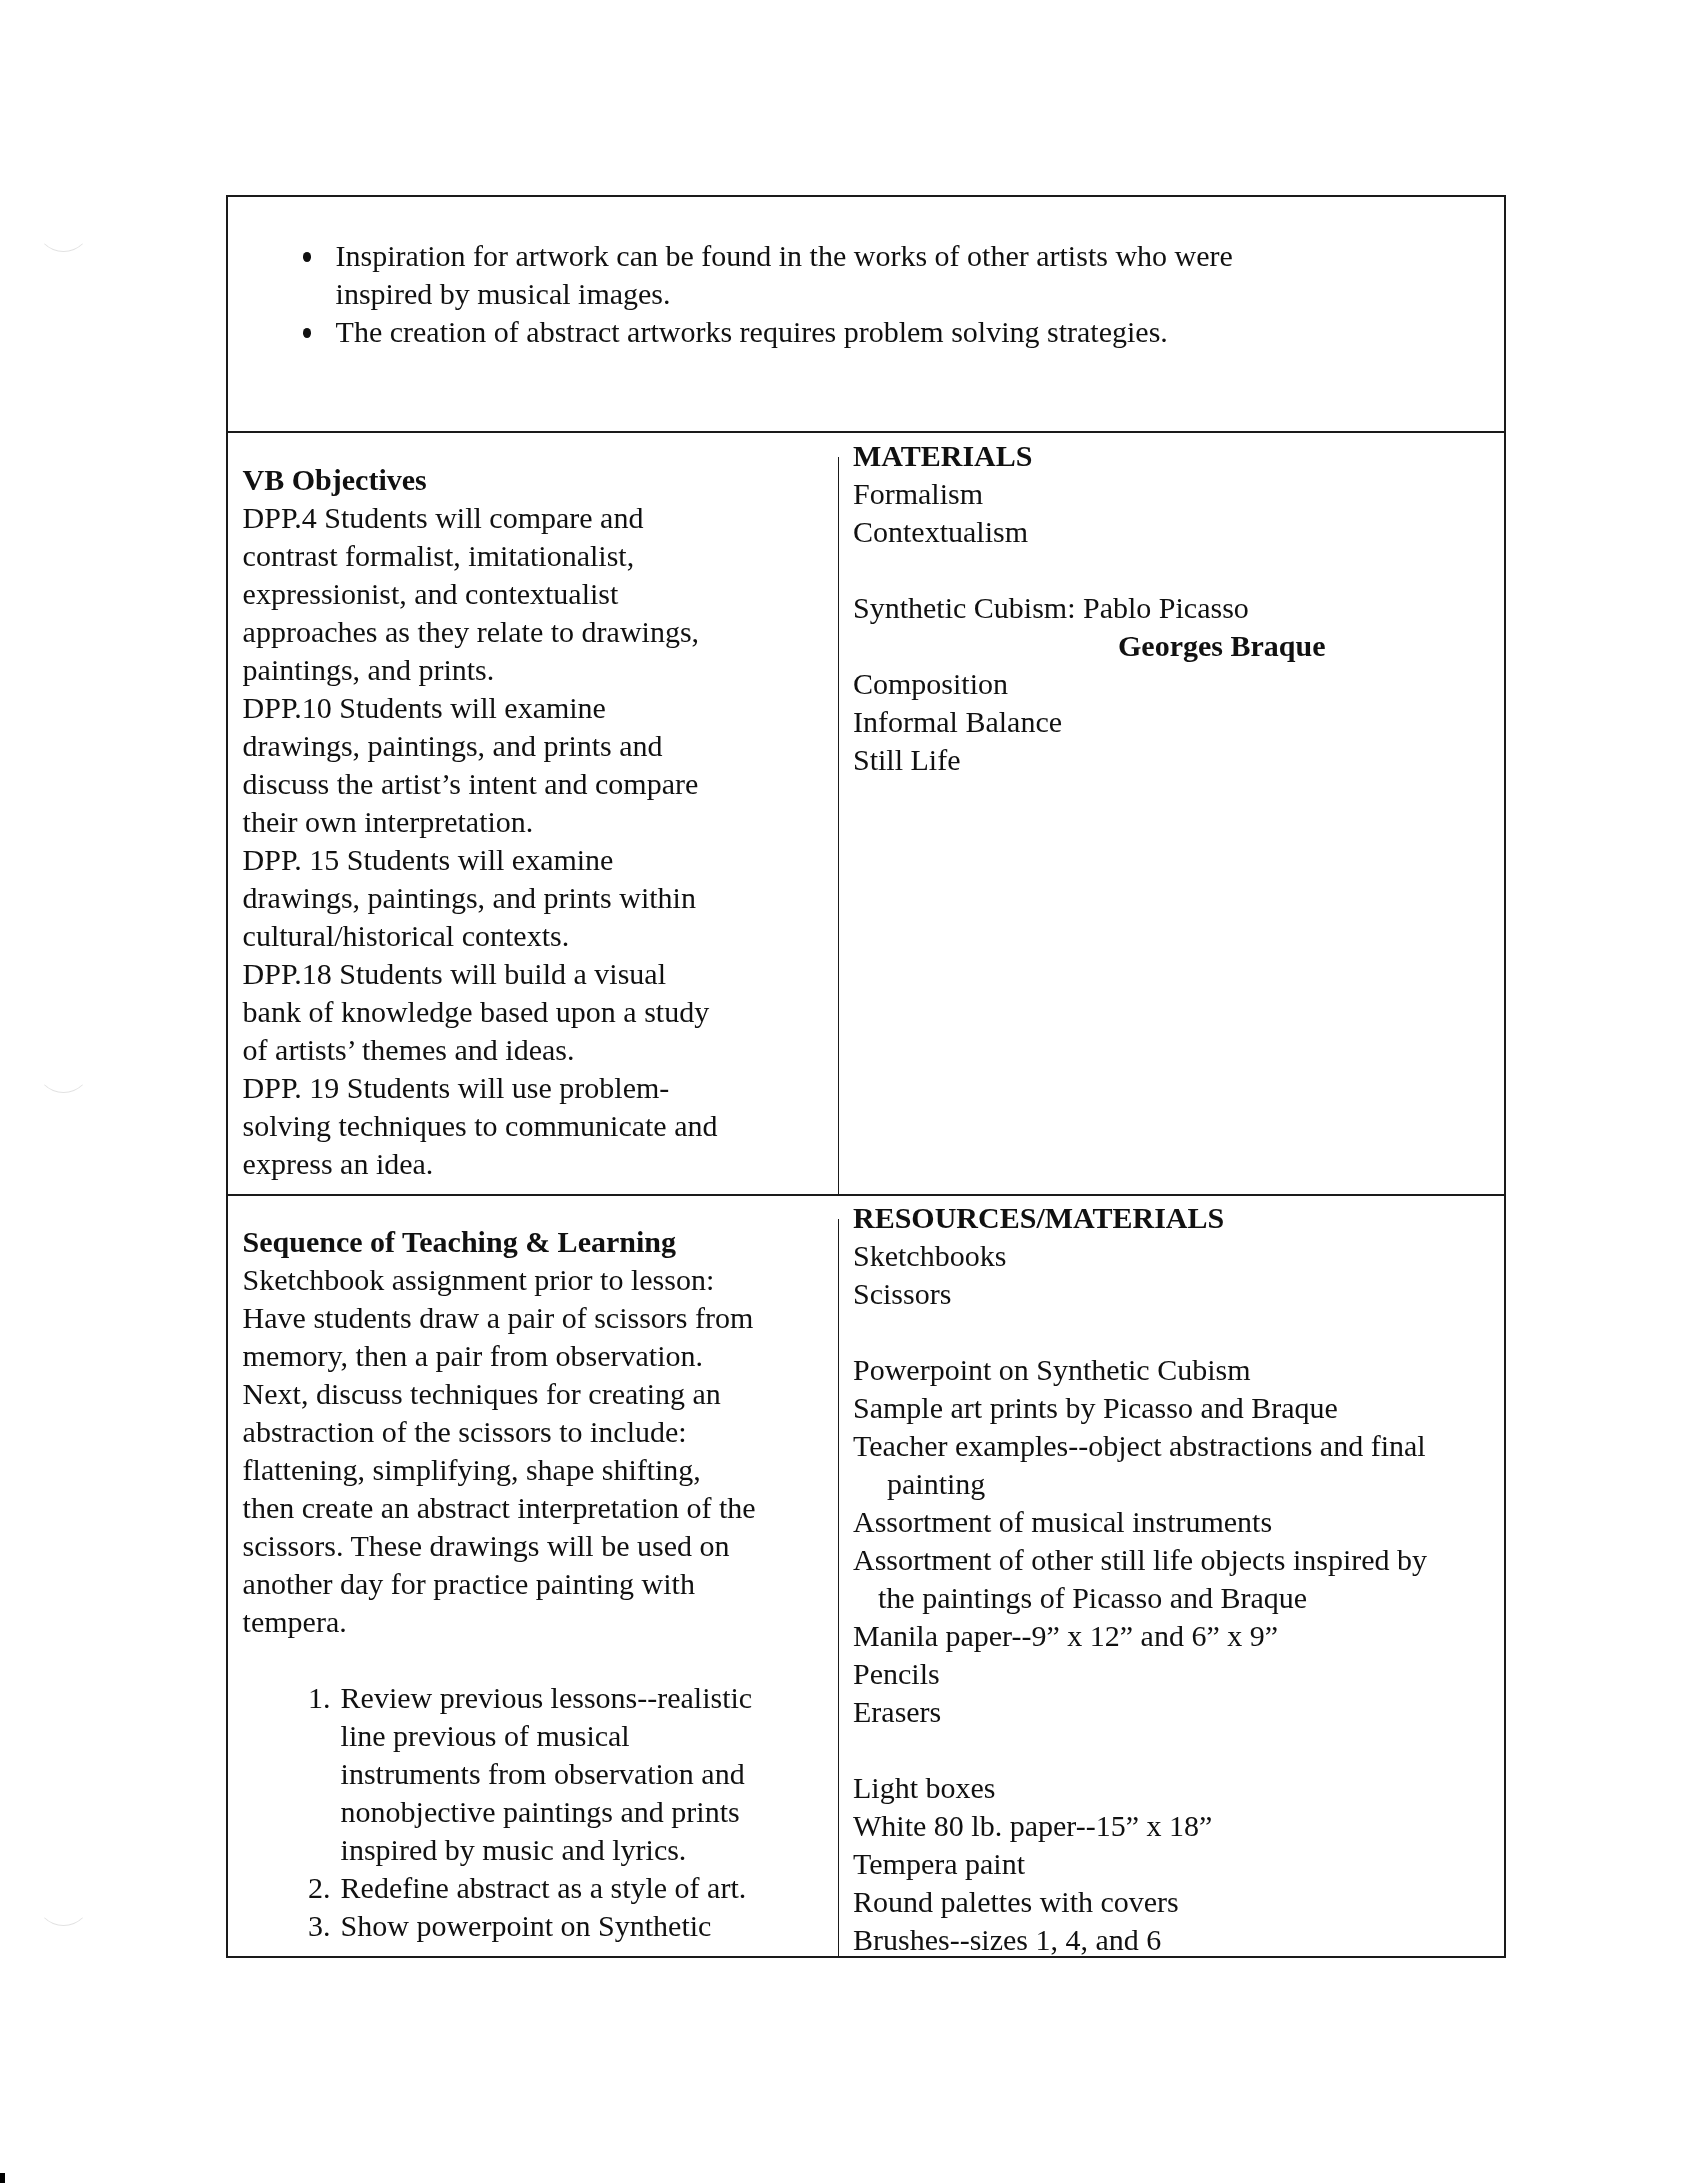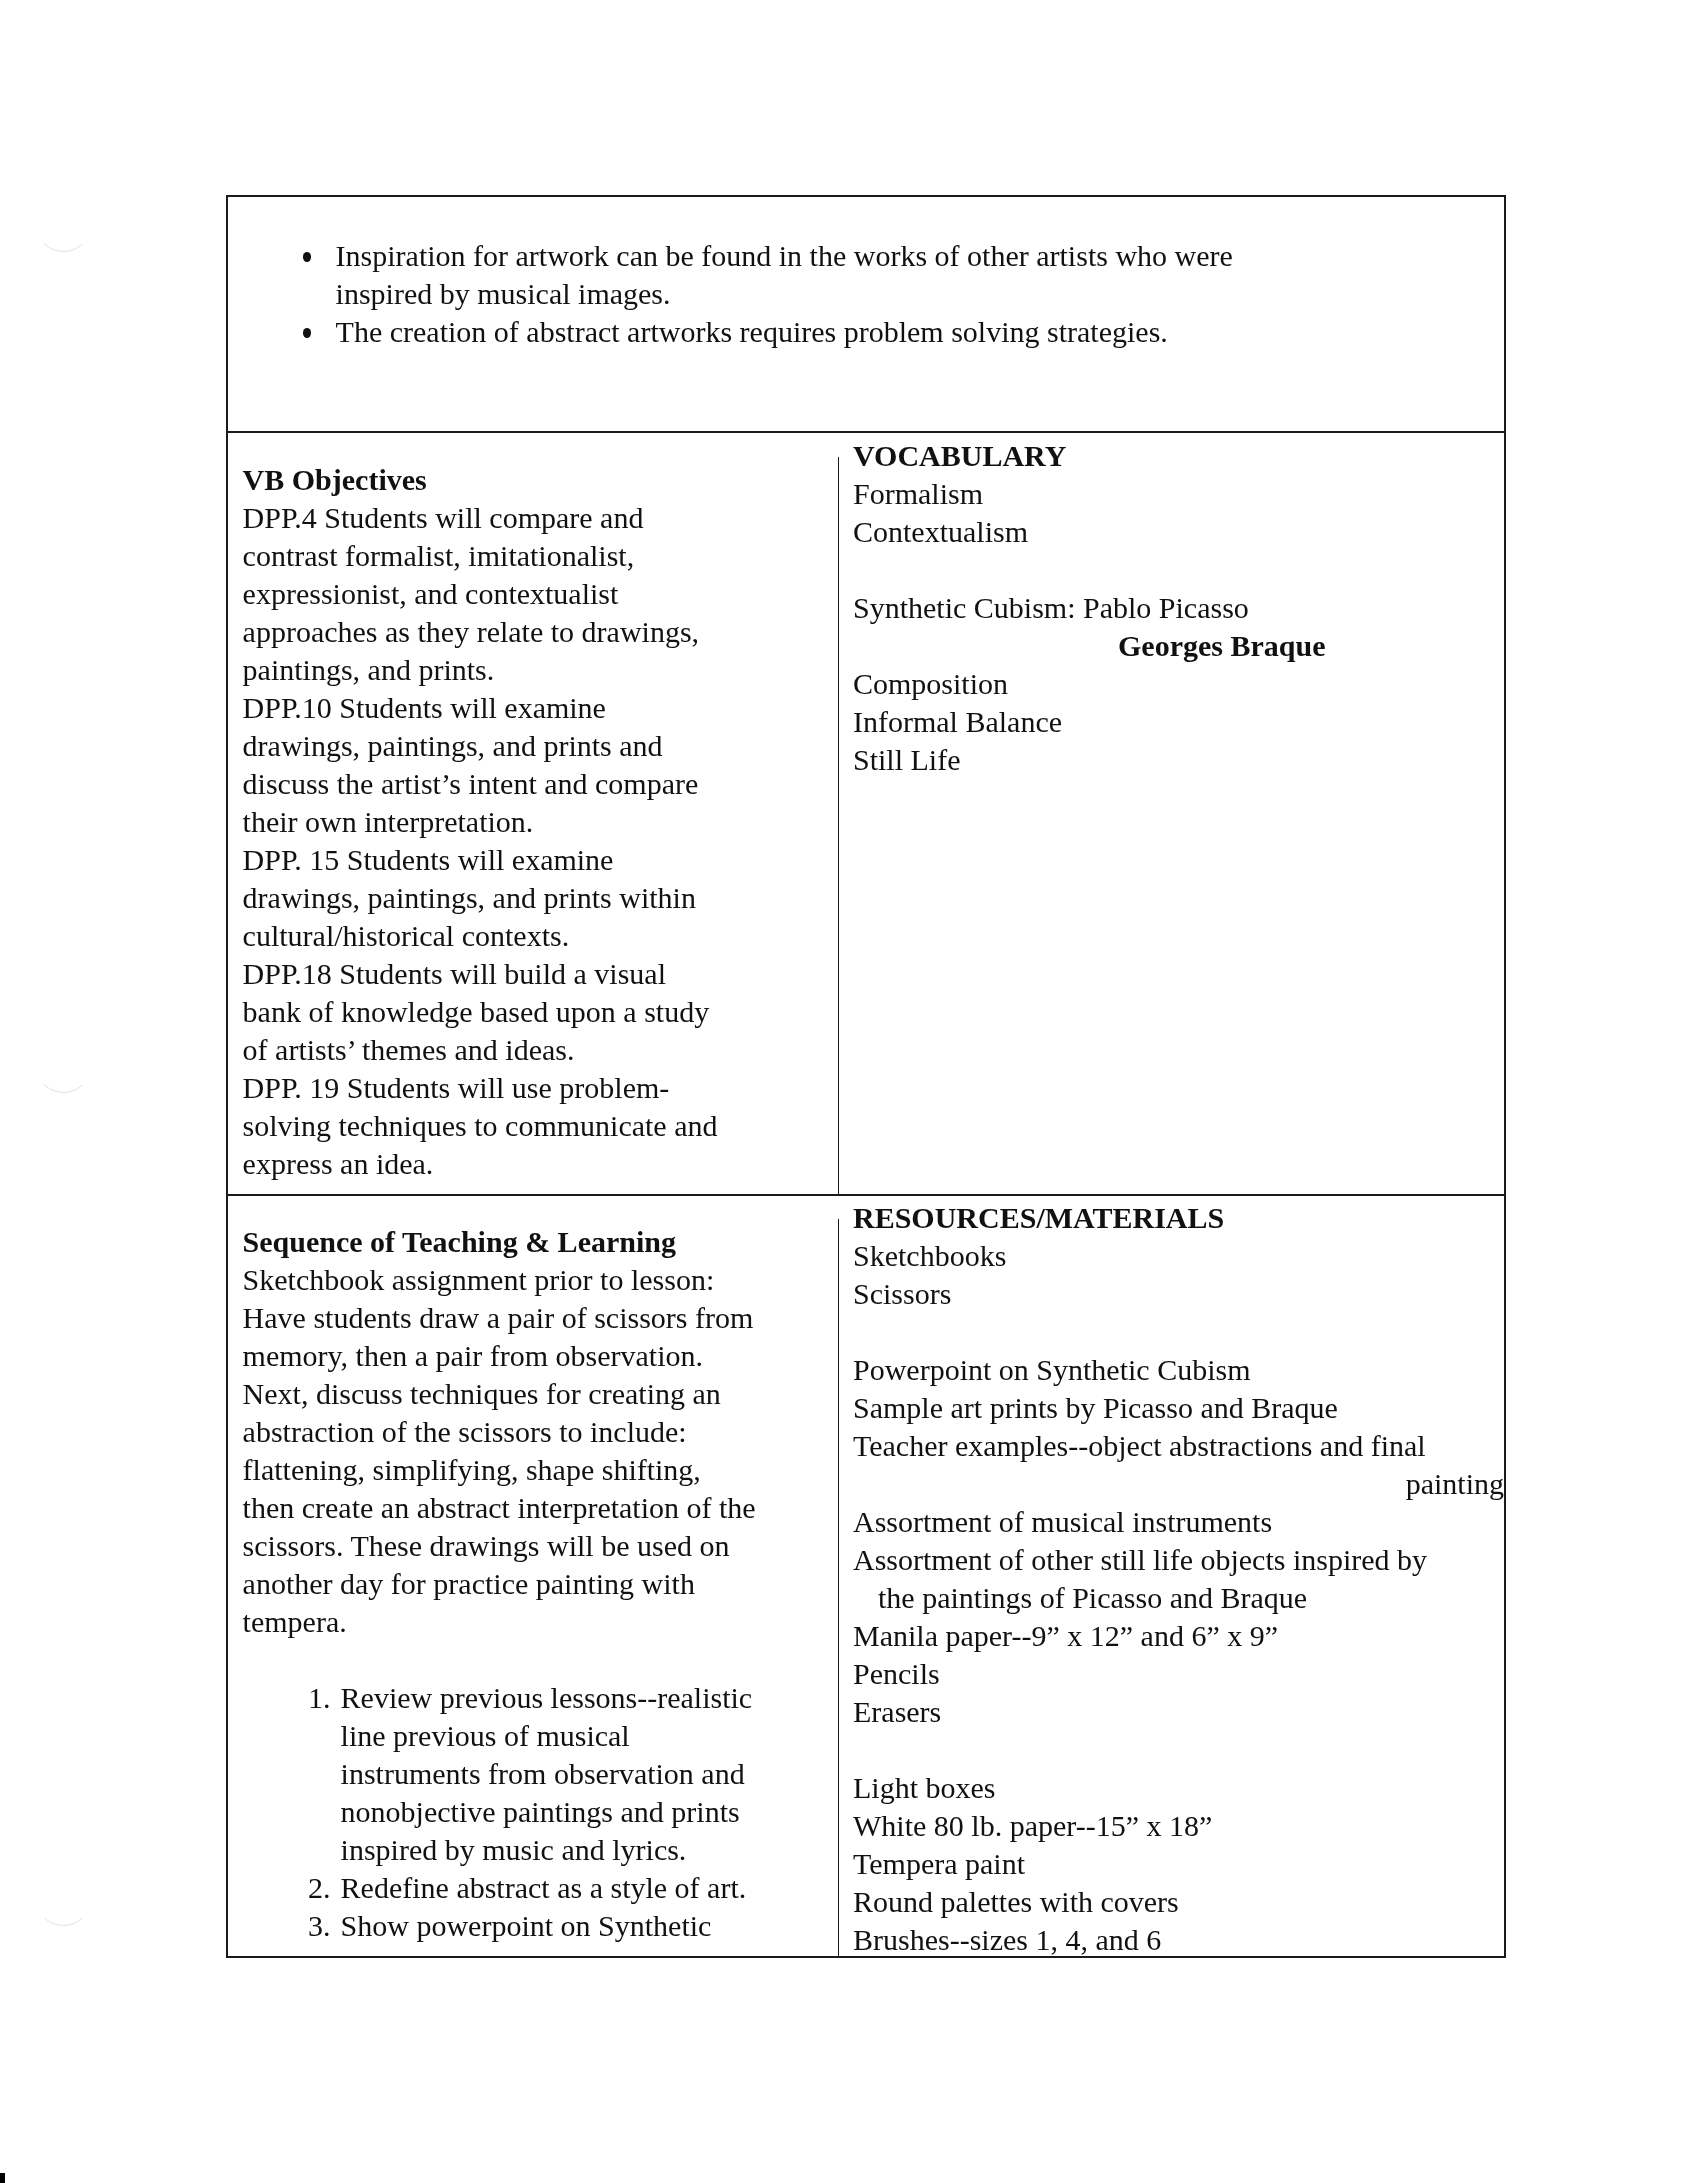--- a/index.html
+++ b/index.html
@@ -96,21 +96,20 @@
       display: block;
       white-space: nowrap;
       min-height: 38px;
     }
     .indent-name {
       padding-left: 265px;
       font-weight: bold;
     }
     .hang {
       padding-left: 34px;
-      text-align: right;
     }
     .hang-small {
       padding-left: 25px;
     }
     .summative-title {
       white-space: nowrap;
       display: block;
     }
     .summative-title b {
       font-weight: bold;
@@ -195,21 +194,21 @@
       <span class="line">drawings, paintings, and prints within</span>
       <span class="line">cultural/historical contexts.</span>
       <span class="line">DPP.18  Students will build a visual</span>
       <span class="line">bank of knowledge based upon a study</span>
       <span class="line">of artists’ themes and ideas.</span>
       <span class="line">DPP. 19  Students will use problem-</span>
       <span class="line">solving techniques to communicate and</span>
       <span class="line">express an idea.</span>
     </div>
     <div class="cell cell-right">
-      <span class="heading">VOCABULARY</span>
+      <span class="heading">MATERIALS</span>
       <span class="line">Formalism</span>
       <span class="line">Contextualism</span>
       <span class="line"></span>
       <span class="line">Synthetic Cubism:  Pablo Picasso</span>
       <span class="line indent-name">Georges Braque</span>
       <span class="line">Composition</span>
       <span class="line">Informal Balance</span>
       <span class="line">Still Life</span>
     </div>
   </div>

